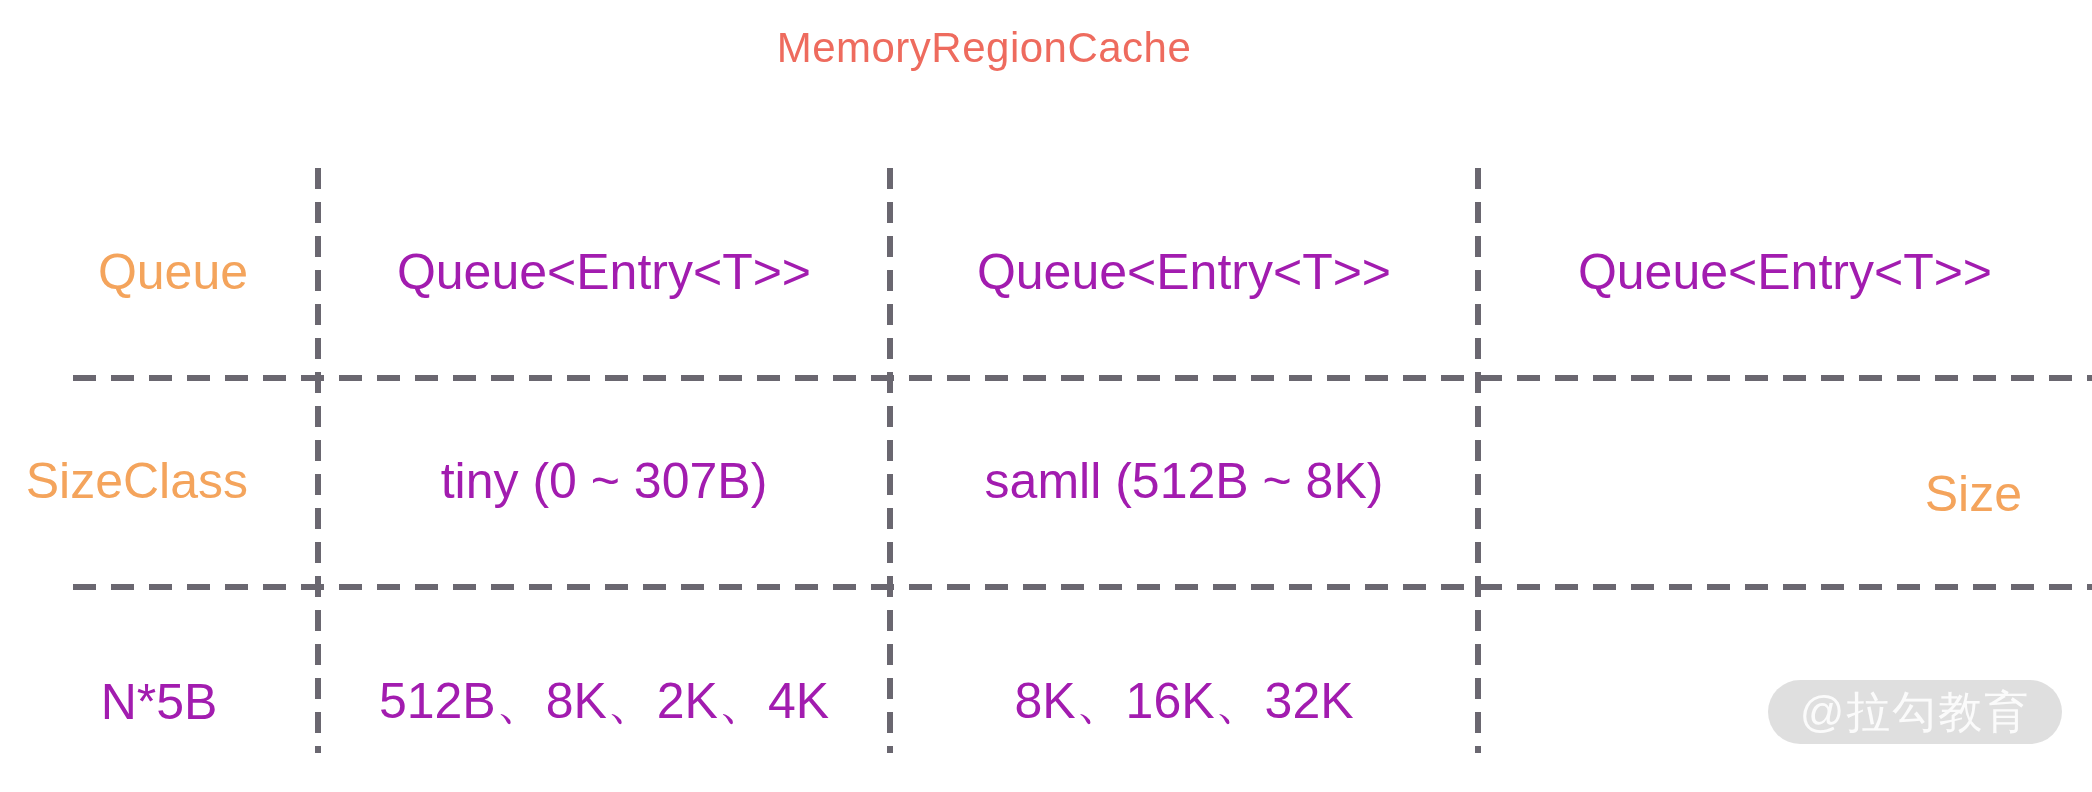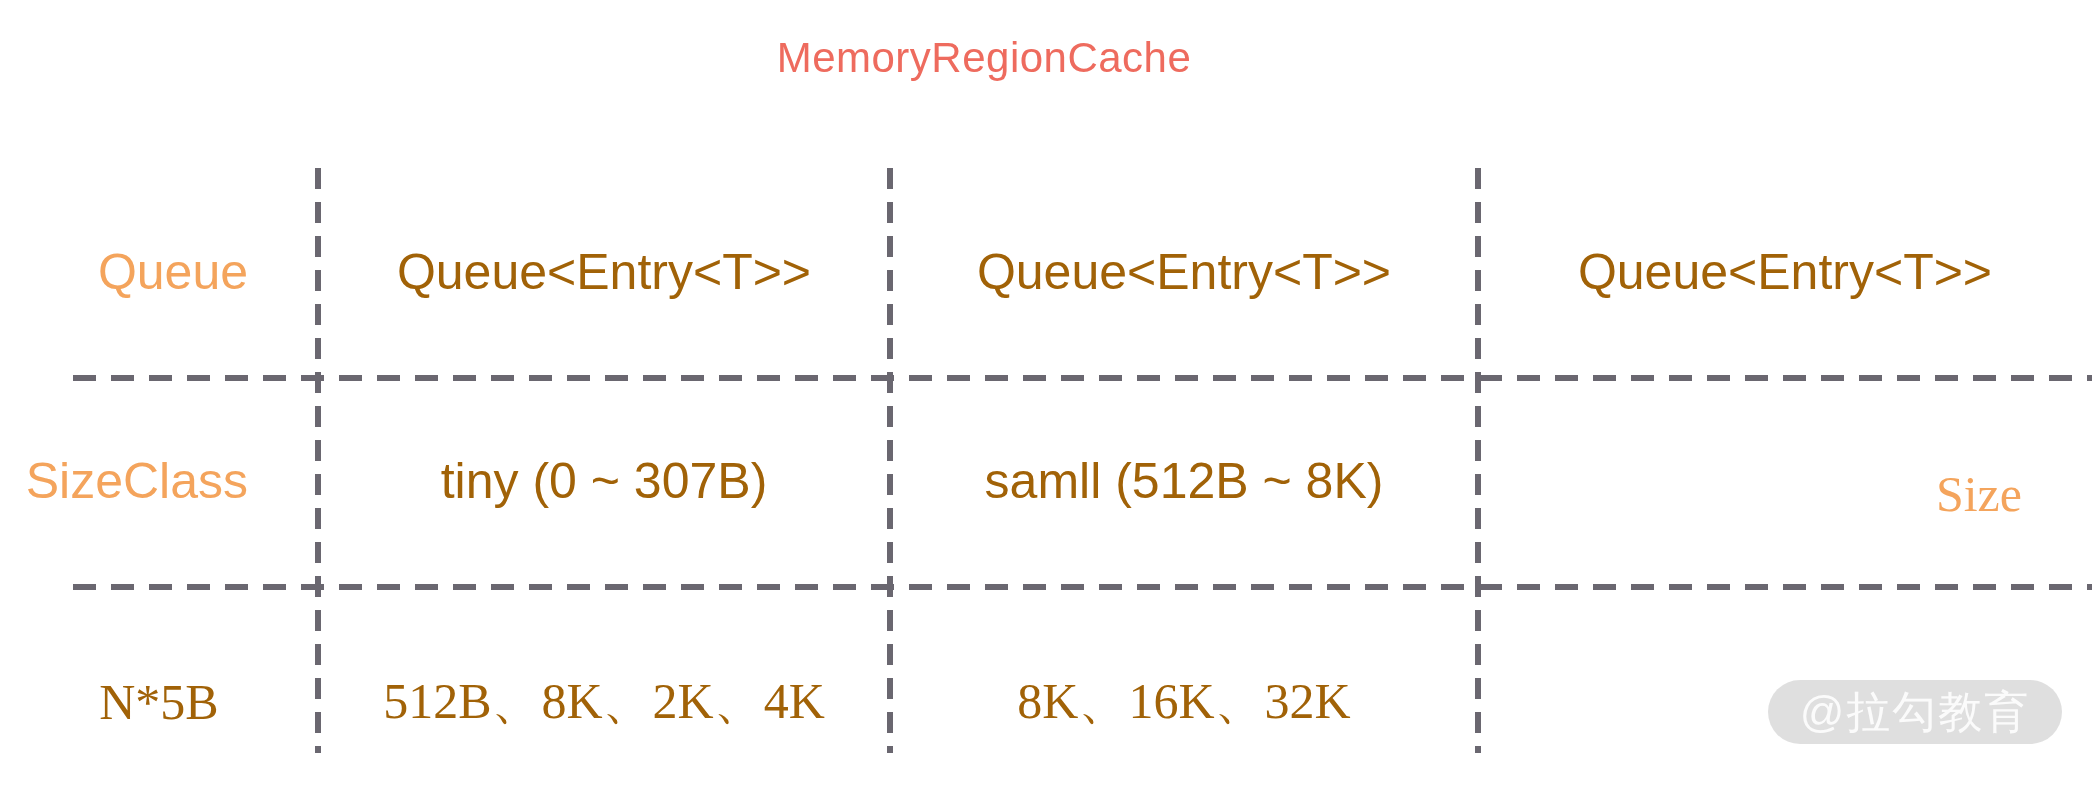--- a/index.html
+++ b/index.html
@@ -6,21 +6,21 @@
   .canvas {
     position: relative;
     width: 2092px;
     height: 792px;
     background: #ffffff;
     overflow: hidden;
     font-family: "Liberation Sans", "DejaVu Sans", sans-serif;
   }
   .title {
     position: absolute;
-    top: 34px;
+    top: 24px;
     left: 0;
     width: 1968px; 
     text-align: center;
     font-size: 42px;
     font-weight: 500;
     color: #EE6B5E;
     letter-spacing: 0.5px;
   }
   
   .vline {
@@ -56,30 +56,30 @@
     display: grid;
     grid-template-columns: 318px 572px 588px 614px;
     grid-template-rows: 207px 212px 203px;
     z-index: 2;
   }
   .cell {
     display: flex;
     align-items: center;
     justify-content: center;
     font-size: 50px;
-    color: #a16207;
+    color: #a21caf;
     white-space: nowrap;
     z-index: 2;
   }
   .cell.rlabel {
     justify-content: flex-end;
     padding-right: 70px;
     color: #F4A45C;
   }
-  .cell.r3 { padding-top: 26px; font-family: Liberation Serif, serif; }
+  .cell.r3 { padding-top: 26px; }
   .watermark {
     position: absolute;
     left: 1768px;
     top: 680px;
     width: 294px;
     height: 64px;
     border-radius: 44px;
     background: rgba(185, 185, 185, 0.45);
     display: flex;
     align-items: center;

